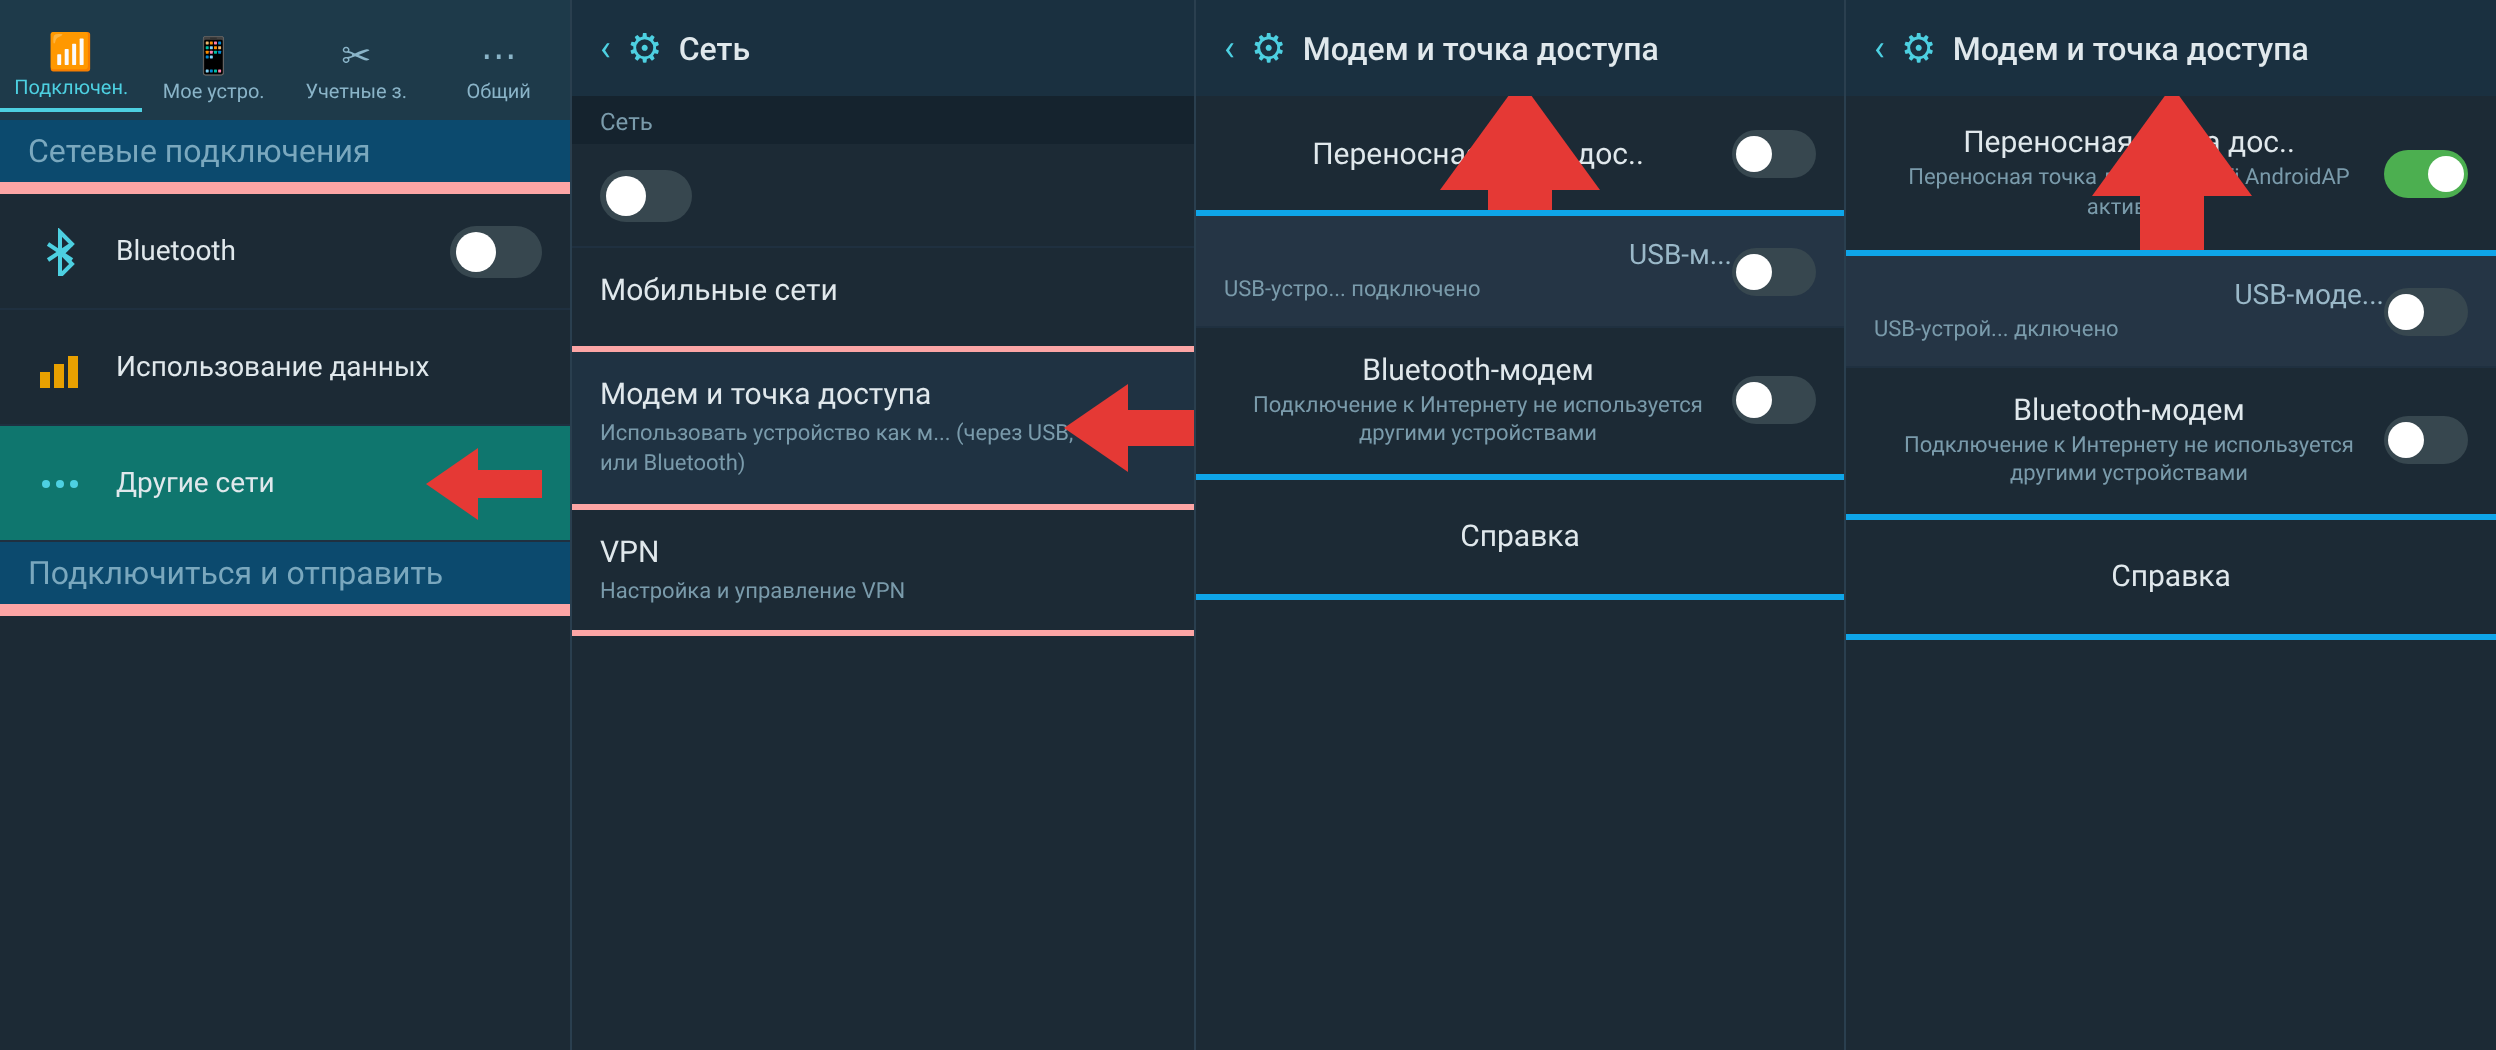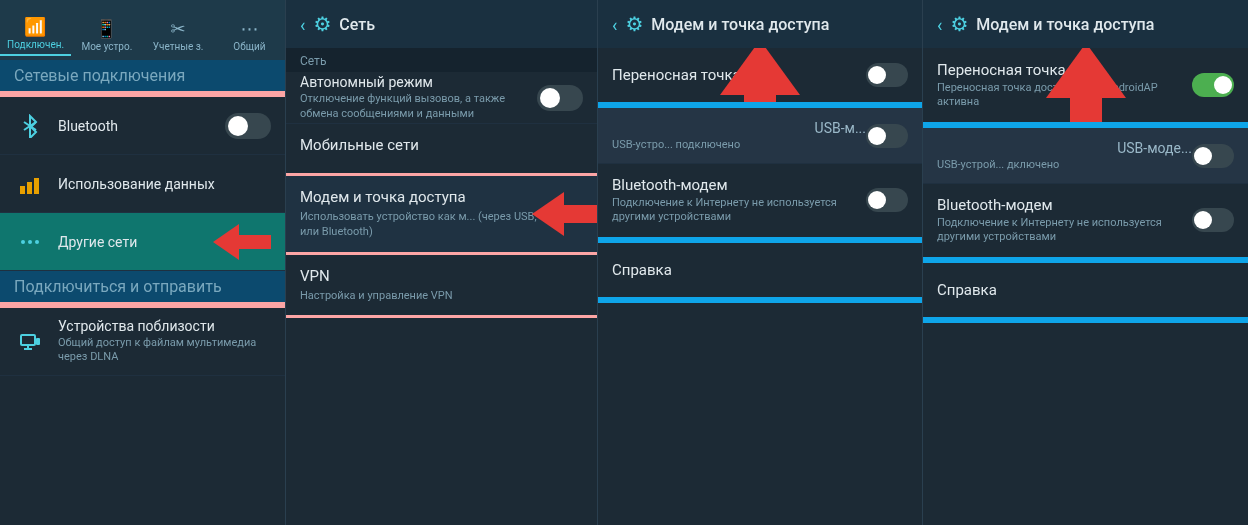--- a/index.html
+++ b/index.html
@@ -170,23 +170,24 @@
       font-size: 12px;
       padding: 6px 14px 4px;
       background: #15232e;
     }
 
     
     .p3-item {
       display: flex;
       align-items: center;
       padding: 12px 14px;
-      border-bottom: 6px solid #0ea5e9;
+      border-bottom: 3px solid #0ea5e9;
       min-height: 60px;
       position: relative;
+      text-align: center;
     }
     .p3-item-content { flex: 1; }
     .p3-item-title {
       color: #e0e8ec;
       font-size: 15px;
       font-weight: 400;
     }
     .p3-item-subtitle {
       color: #7a9bab;
       font-size: 11px;
@@ -297,52 +298,34 @@
     <div style="display:flex;align-items:center;">
       <div style="width:0;height:0;border-top:18px solid transparent;border-bottom:18px solid transparent;border-right:26px solid #e53935;"></div>
       <div style="width:32px;height:14px;background:#e53935;"></div>
     </div>
   </div>
 
   <div class="section-header">
     <span>Подключиться и отправить</span>
   </div>
 
-  <div class="menu-item">
-    <div class="menu-item-icon">
-      <svg width="24" height="24" viewBox="0 0 24 24">
-        <rect x="3" y="6" width="14" height="10" rx="1" fill="none" stroke="#4dd0e1" stroke-width="2"></rect>
-        <line x1="10" y1="16" x2="10" y2="20" stroke="#4dd0e1" stroke-width="2"></line>
-        <line x1="6" y1="20" x2="14" y2="20" stroke="#4dd0e1" stroke-width="2"></line>
-        <rect x="18" y="9" width="4" height="7" rx="1" fill="#4dd0e1"></rect>
-      </svg>
-    </div>
-    <div class="menu-item-content">
-      <div class="menu-item-title">Устройства поблизости</div>
-      <div class="menu-item-subtitle">Общий доступ к файлам мультимедиа через DLNA</div>
-    </div>
-  </div>
 </div>
 
 <div class="panel panel-2">
   <div class="page-header">
     <span class="page-header-back">‹</span>
     <span class="page-header-icon">⚙</span>
     <span class="page-header-title">Сеть</span>
   </div>
 
   <div class="section-label">
     <span>Сеть</span>
   </div>
 
   <div class="menu-item-2-row">
-    <div style="flex:1;">
-      <div class="menu-item-title">Автономный режим</div>
-      <div class="menu-item-subtitle" style="font-size:11px;color:#7a9bab;margin-top:2px;line-height:1.3;">Отключение функций вызовов, а также обмена сообщениями и данными</div>
-    </div>
     <div class="toggle off">
       <div class="toggle-knob"></div>
     </div>
   </div>
 
   <div class="menu-item-2">
     <div class="title">Мобильные сети</div>
   </div>
 
   <div class="menu-item-2" style="position:relative;overflow:hidden;background:#1f3242;">

